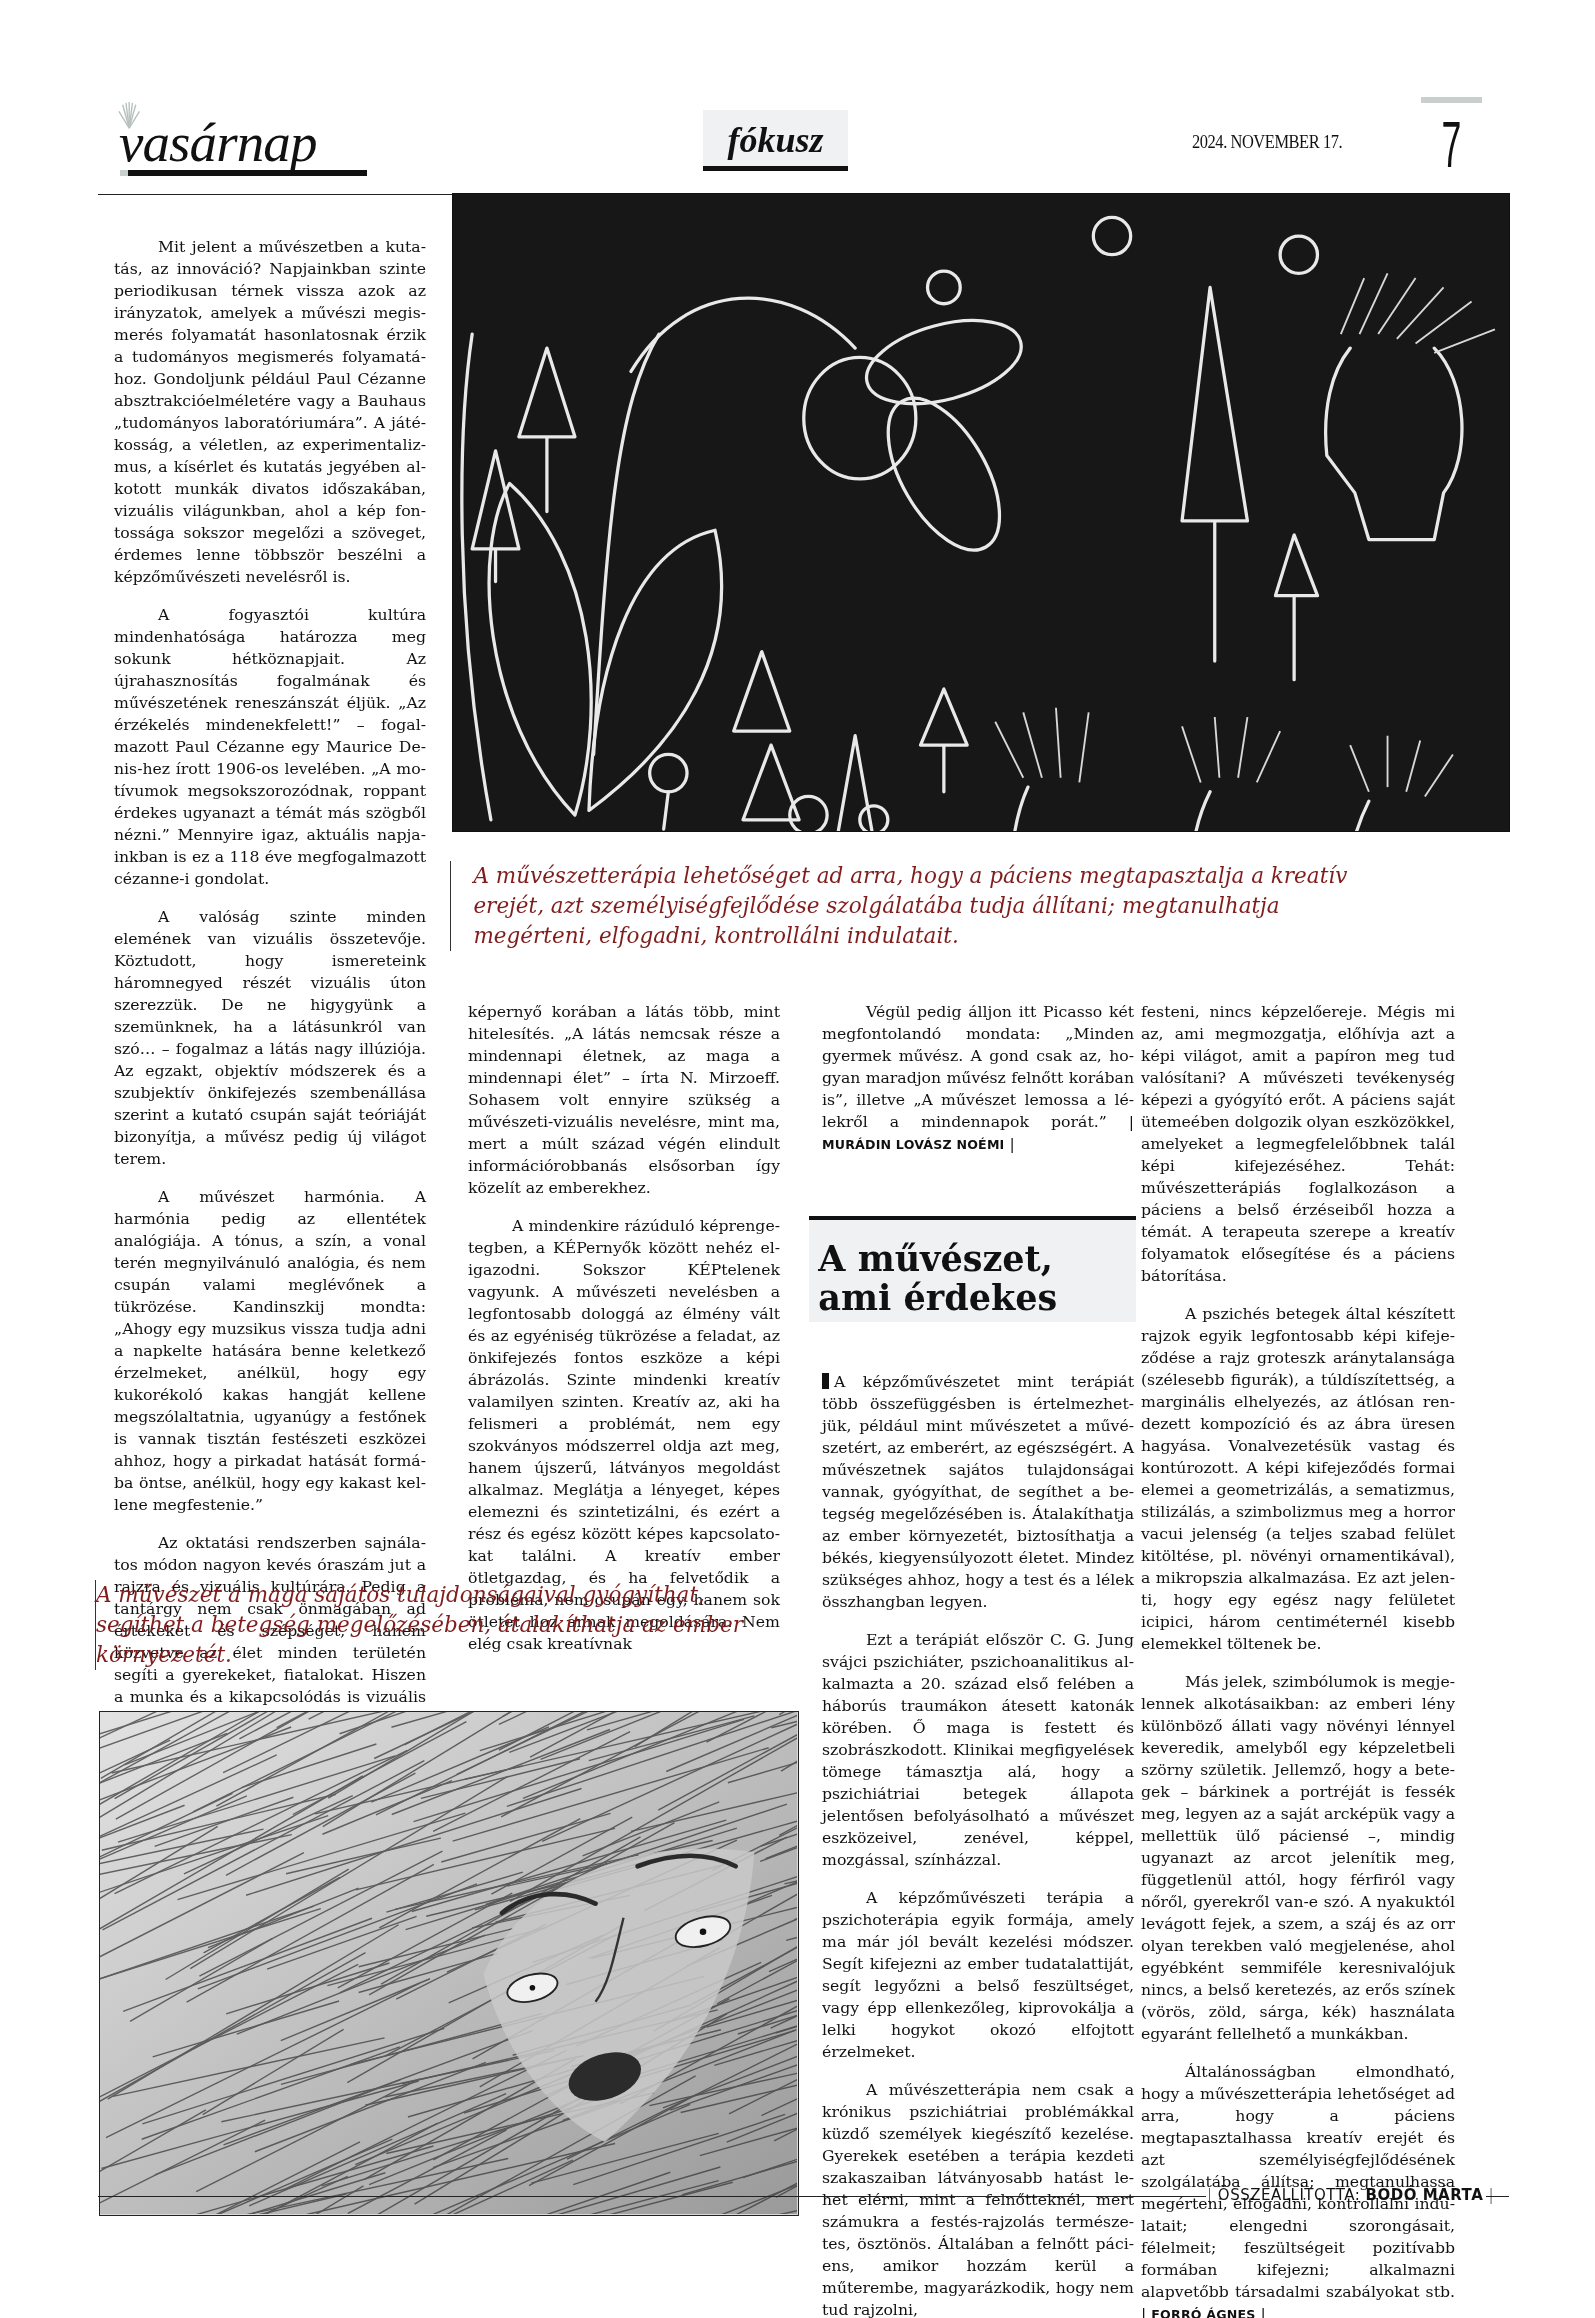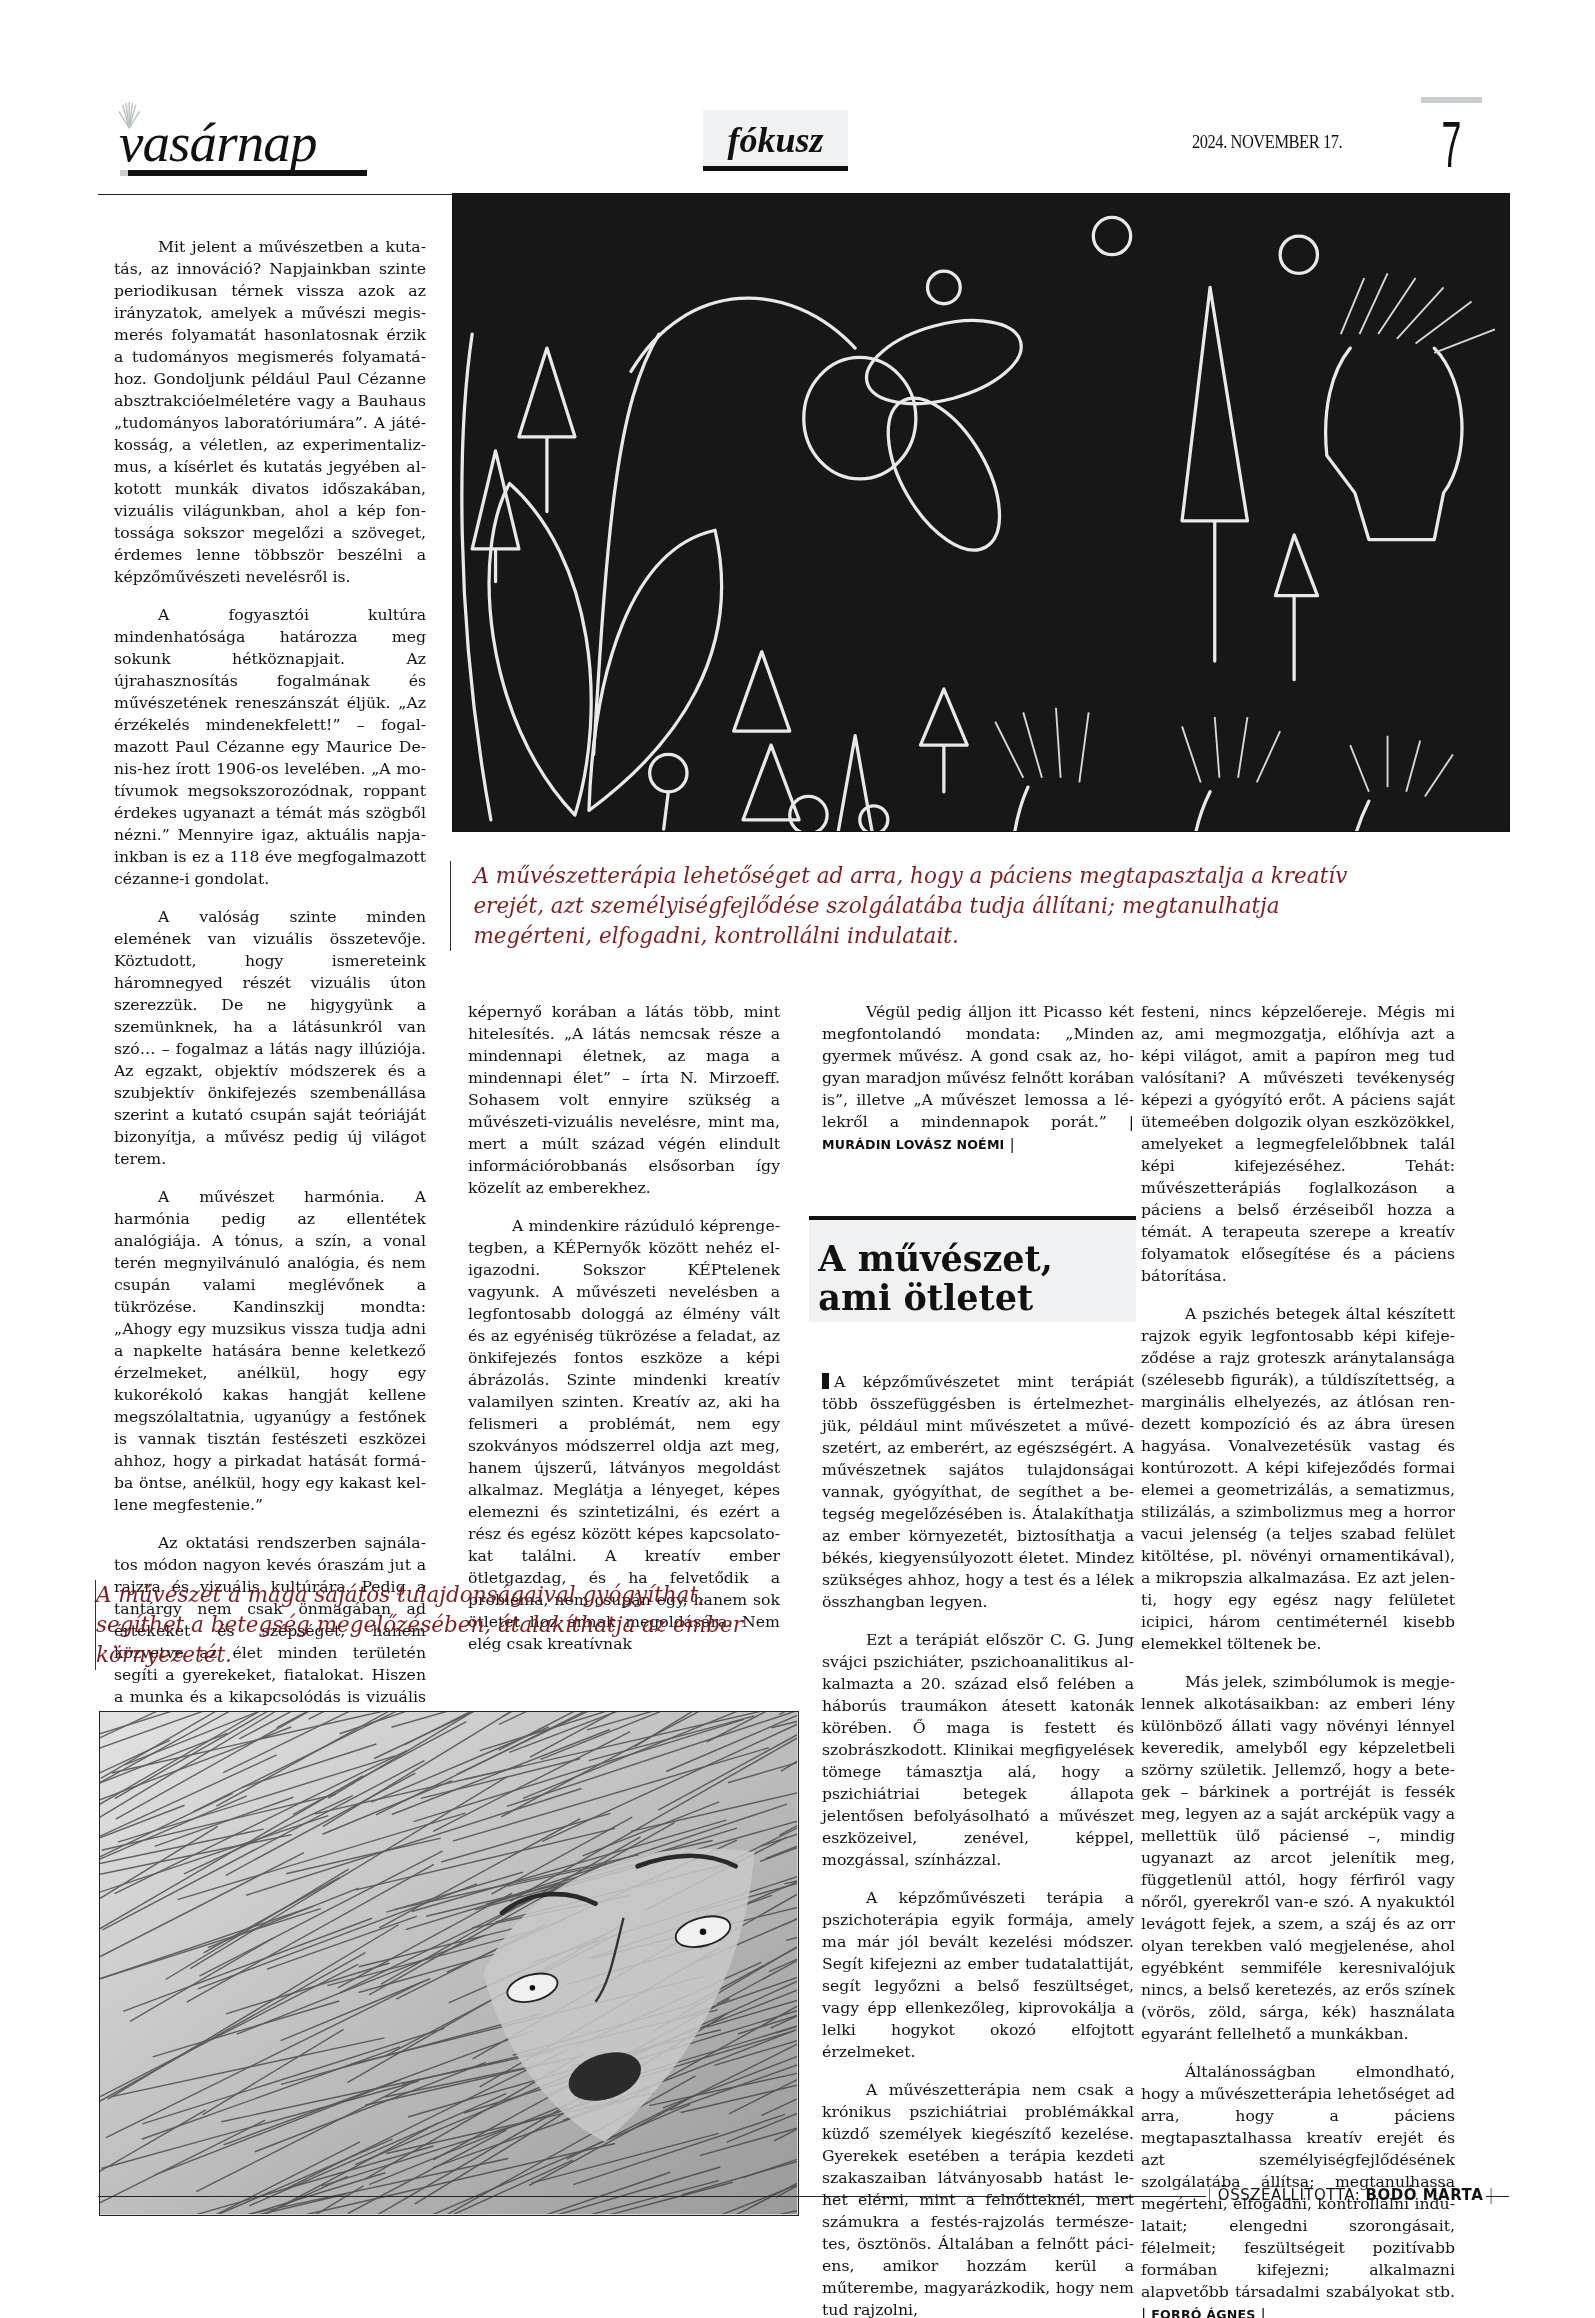--- a/index.html
+++ b/index.html
@@ -179,21 +179,21 @@
   <p class="noindent">képernyő korában a látás több, mint hi­telesítés. „A látás nemcsak része a min­dennapi életnek, az maga a mindenna­pi élet” – írta N. Mirzoeff. Sohasem volt ennyire szükség a művészeti-vizuális nevelésre, mint ma, mert a múlt század végén elindult információrobbanás el­sősorban így közelít az emberekhez.</p>
   <p>A mindenkire rázúduló képrenge­tegben, a KÉPernyők között nehéz el­igazodni. Sokszor KÉPtelenek vagyunk. A művészeti nevelésben a legfontosabb dologgá az élmény vált és az egyéniség tükrözése a feladat, az önkifejezés fon­tos eszköze a képi ábrázolás. Szinte min­denki kreatív valamilyen szinten. Krea­tív az, aki ha felismeri a problémát, nem egy szokványos módszerrel oldja azt meg, hanem újszerű, látványos megol­dást alkalmaz. Meglátja a lényeget, ké­pes elemezni és szintetizálni, és ezért a rész és egész között képes kapcsolato­kat találni. A kreatív ember ötletgazdag, és ha felvetődik a probléma, nem csu­pán egy, hanem sok ötletet hoz annak megoldására. Nem elég csak kreatívnak</p>
 </div>
 
 <div class="col col3">
   <p><span>Végül pedig álljon itt Picasso két megfontolandó mondata: „Minden gyermek művész. A gond csak az, ho­gyan maradjon művész felnőtt korában is”, illetve „A művészet lemossa a lé­lekről a mindennapok porát.” |</span> <span class="byline">MURÁDIN LOVÁSZ NOÉMI</span> <span>|</span></p>
 </div>
 
 <div class="headline-box">
   <span>A művészet,</span>
-  <span>ami ötletet</span>
+  <span>ami érdekes</span>
 </div>
 
 <div class="col col3b">
   <p class="noindent"><span class="lead-mark"></span><span>A képzőművészetet mint terápiát több összefüggésben is értelmezhet­jük, például mint művészetet a művé­szetért, az emberért, az egészségért. A művészetnek sajátos tulajdonságai vannak, gyógyíthat, de segíthet a be­tegség megelőzésében is. Átalakíthatja az ember környezetét, biztosíthatja a békés, kiegyensúlyozott életet. Mindez szükséges ahhoz, hogy a test és a lélek összhangban legyen.</span></p>
   <p>Ezt a terápiát először C. G. Jung svá­jci pszichiáter, pszichoanalitikus al­kalmazta a 20. század első felében a háborús traumákon átesett katonák körében. Ő maga is festett és szobrász­kodott. Klinikai megfigyelések tömege támasztja alá, hogy a pszichiátriai be­tegek állapota jelentősen befolyásol­ható a művészet eszközeivel, zenével, képpel, mozgással, színházzal.</p>
   <p>A képzőművészeti terápia a pszicho­terápia egyik formája, amely ma már jól bevált kezelési módszer. Segít kife­jezni az ember tudatalattiját, segít le­győzni a belső feszültséget, vagy épp ellenkezőleg, kiprovokálja a lelki hogy­kot okozó elfojtott érzelmeket.</p>
   <p>A művészetterápia nem csak a kró­nikus pszichiátriai problémákkal küz­dő személyek kiegészítő kezelése. Gyerekek esetében a terápia kezdeti szakaszaiban látványosabb hatást le­het elérni, mint a felnőtteknél, mert számukra a festés-rajzolás természe­tes, ösztönös. Általában a felnőtt páci­ens, amikor hozzám kerül a műterembe, magyarázkodik, hogy nem tud rajzolni,</p>
 </div>
 
 <div class="col col4">

